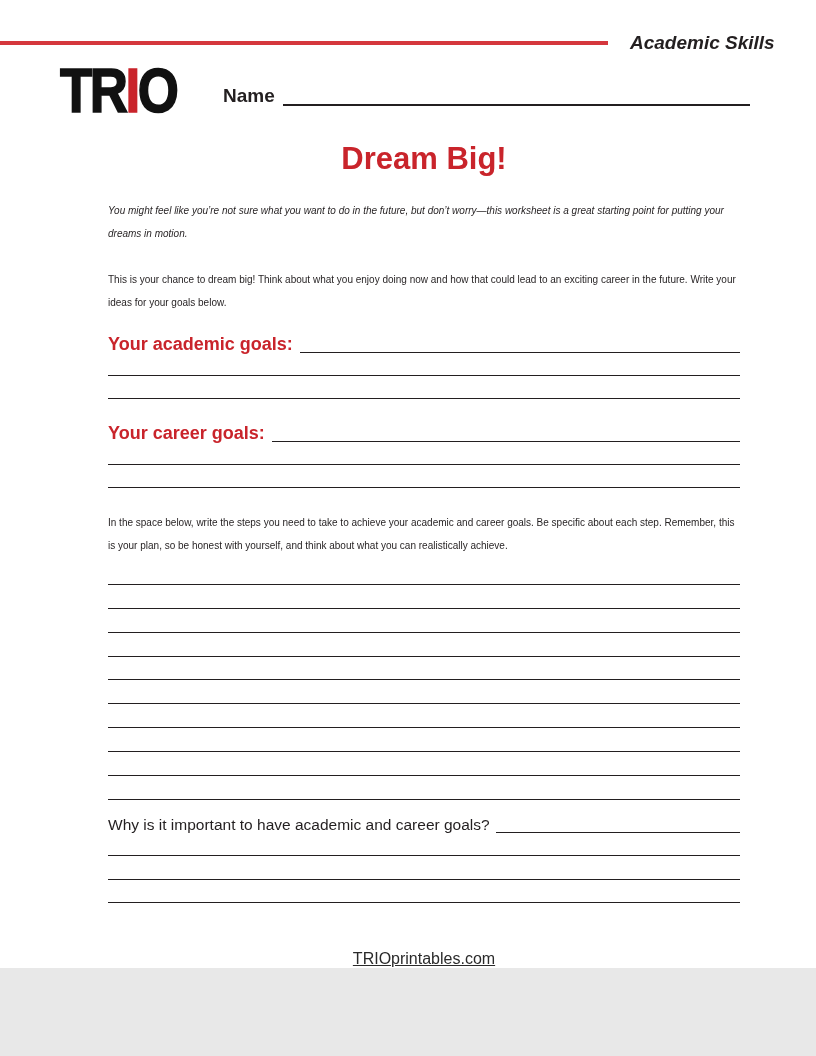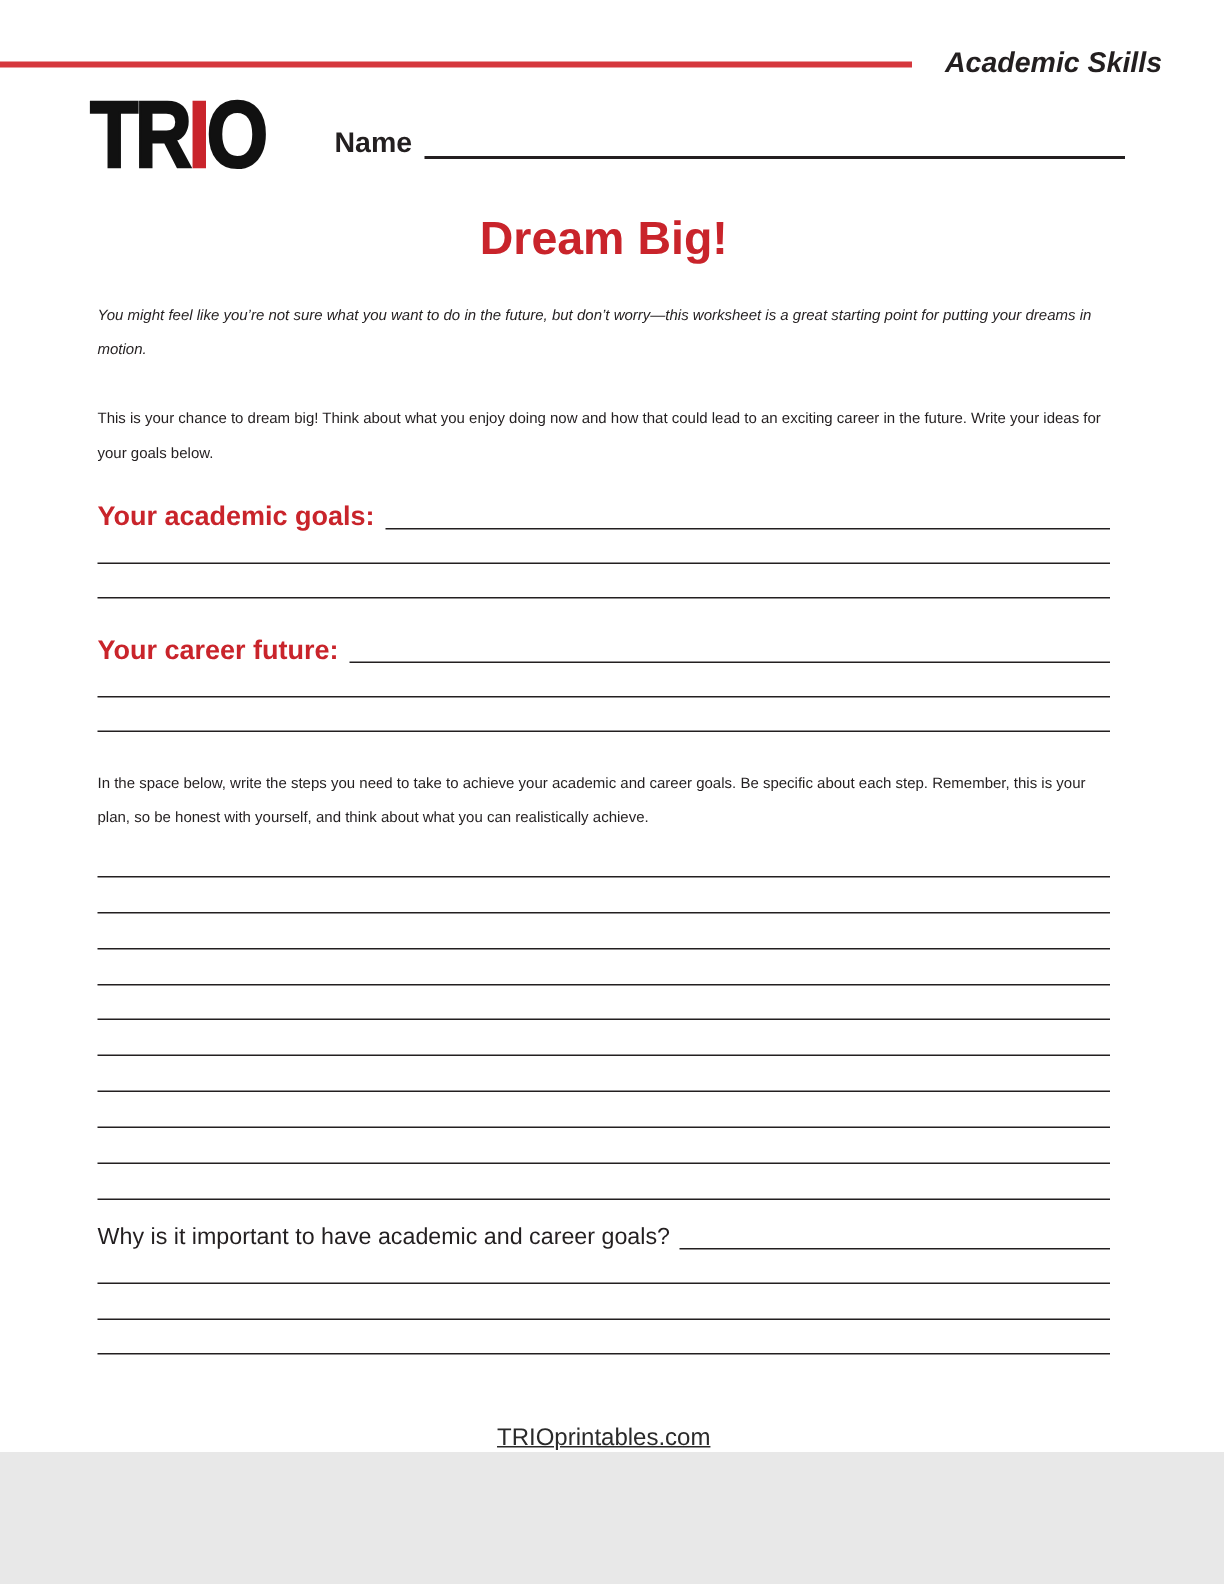--- a/index.html
+++ b/index.html
@@ -32,21 +32,21 @@
     -webkit-text-stroke:1.6px currentColor;white-space:nowrap;color:#111;
   }
   .logo-i{color:var(--accent);-webkit-text-stroke:1.6px var(--accent);}
   .name-row{
     display:flex;align-items:flex-end;
     margin:30px 66px 0 223px;height:22px;
   }
   .name-label{font-size:19px;font-weight:bold;line-height:20px;}
   .name-line{flex:1;margin-left:8px;border-bottom:2px solid var(--ink);height:20px;}
   
-  .content{margin:0 76px 0 65px;}
+  .content{margin:0 76px 0 108px;}
   .title{
     margin-top:34px;text-align:center;
     font-size:31px;font-weight:bold;line-height:38px;color:var(--accent);
   }
   .para{font-size:10px;line-height:22.5px;}
   .intro{margin-top:22px;font-style:italic;}
   .instructions{margin-top:24px;}
   .goal-row{display:flex;align-items:flex-end;margin-top:22px;}
   .goal-row.career{margin-top:26px;}
   .goal-label{
@@ -100,21 +100,21 @@
     <div class="goal-row">
       <span class="goal-label">Your academic goals:</span>
       <span class="goal-line"></span>
     </div>
     <div>
         <div class="write-line"></div>
         <div class="write-line"></div>
       </div>
 
     <div class="goal-row career">
-      <span class="goal-label">Your career future:</span>
+      <span class="goal-label">Your career goals:</span>
       <span class="goal-line"></span>
     </div>
     <div>
         <div class="write-line"></div>
         <div class="write-line"></div>
       </div>
 
     <p class="para steps-para">In the space below, write the steps you need to take to achieve your academic and career goals. Be specific about each step. Remember, this is your plan, so be honest with yourself, and think about what you can realistically achieve.</p>
 
     <div class="lines-block">

